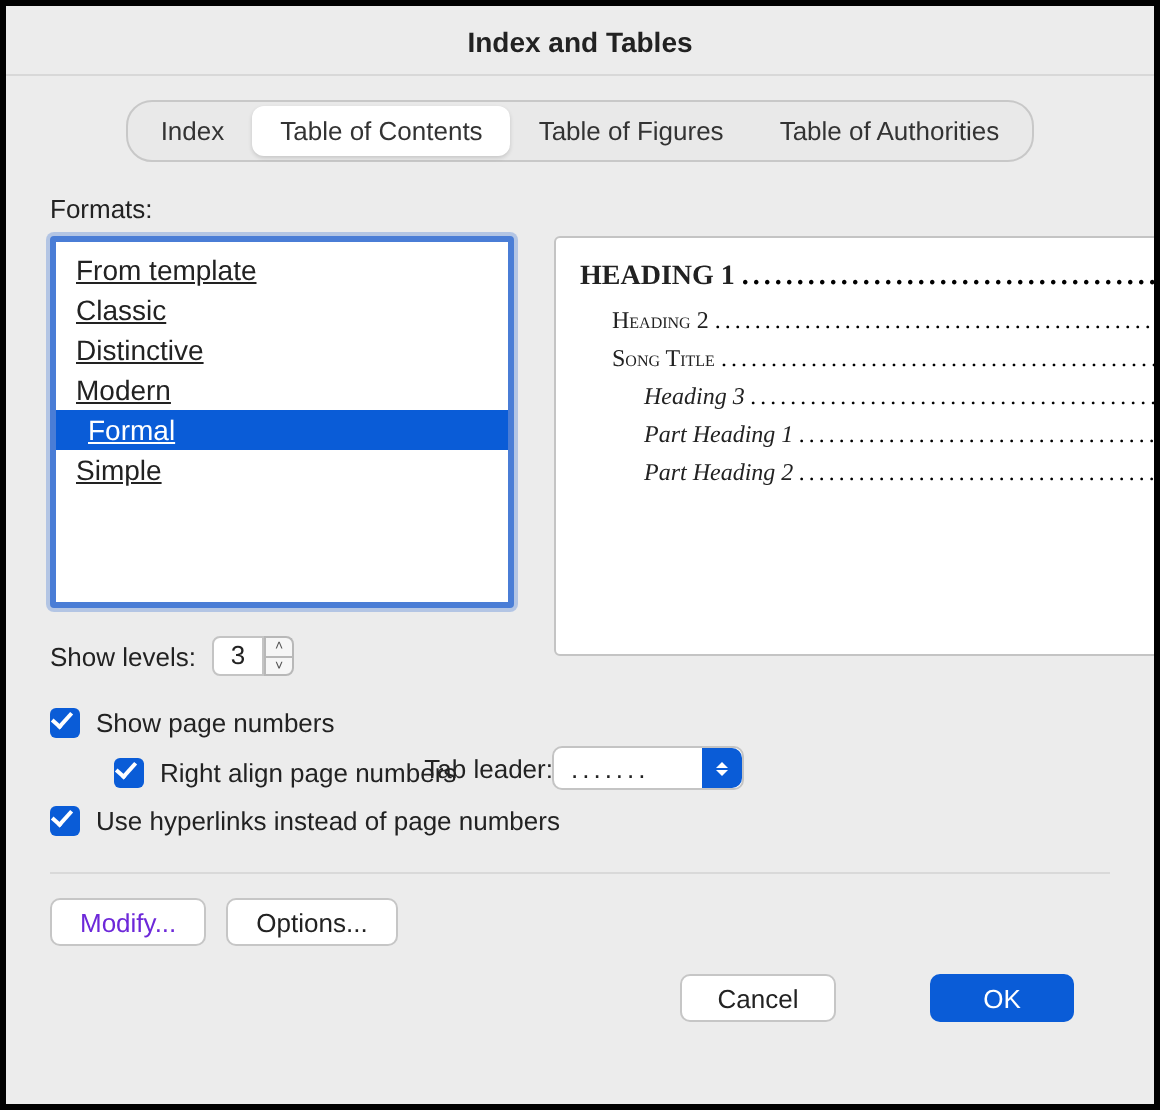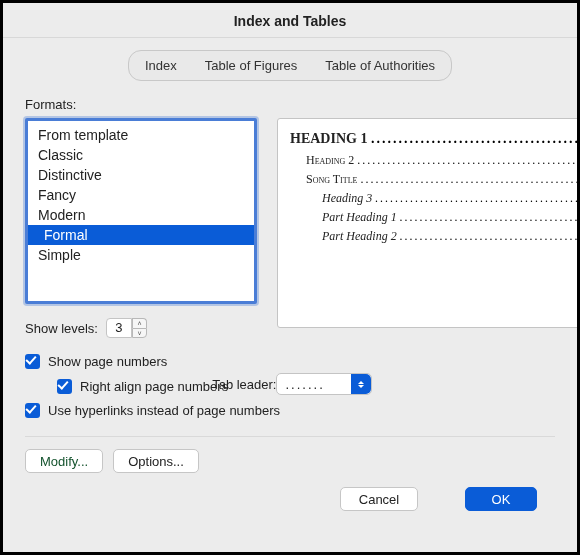--- a/index.html
+++ b/index.html
@@ -31,21 +31,21 @@
   .columns { display:flex; gap:20px; }
   .formats-box {
     width:232px; height:186px;
     background:#fff;
     border:3px solid #4a7dd6;
     border-radius:2px;
     box-shadow:0 0 0 2px rgba(75,125,214,.35);
     overflow:auto;
     padding:4px 0;
   }
-  .format-item { padding:2px 10px; font-size:14px; cursor:default; }
+  .format-item { padding:2px 10px; font-size:14px; cursor:default;text-decoration:underline; }
   .format-item.selected { background:#0a5cd7; color:#fff;padding-left:16px; }
   .preview-box {
     flex:1; height:210px;
     background:#fff;
     border:1px solid #c4c4c4;
     border-radius:3px;
     padding:12px 6px 10px 12px;
     position:relative;
     font-family: "Times New Roman", Georgia, serif;
   }
@@ -84,48 +84,48 @@
     position:absolute; right:0; top:0; bottom:0; width:20px;
     background:#0a5cd7; border-radius:0 5px 5px 0;
     display:flex; flex-direction:column; align-items:center; justify-content:center; gap:1px;
   }
   .sk-arrow { width:0;height:0;border-left:3px solid transparent;border-right:3px solid transparent; }
   .sk-up { border-bottom:3px solid #fff; }
   .sk-dn { border-top:3px solid #fff; }
   .hr { height:1px; background:#d9d9d9; margin:18px 0 12px; }
   .row-buttons { display:flex; gap:10px; }
   .btn { height:24px; padding:0 14px; background:#fff; border:1px solid #c6c6c6; border-radius:5px; font-size:13px; display:flex; align-items:center; color:#222; }
-  .btn.disabled { color:#14532d; }
+  .btn.disabled { color:#6d28d9; }
   .footer-wrap { display:flex; justify-content:flex-end; padding:14px 18px 0;text-align:center; }
   .btn-primary { background:#0a5cd7; color:#fff; border:1px solid #0a5cd7; width:72px; justify-content:center; font-weight:500;margin-left:35px;}
   .btn-default { width:78px; justify-content:center; }
 </style>
 </head>
 <body>
 
 <div class="titlebar">Index and Tables</div>
 <div class="divider1"></div>
 
 <div class="content">
 
   <div class="tabs">
     <div class="tab">Index</div>
+    <div class="tab active">Table of Contents</div>
     <div class="tab">Table of Figures</div>
     <div class="tab">Table of Authorities</div>
   </div>
 
   <div class="label">Formats:</div>
 
   <div class="columns">
     <div>
       <div class="formats-box">
         <div class="format-item">From template</div>
         <div class="format-item">Classic</div>
         <div class="format-item">Distinctive</div>
-        <div class="format-item">Fancy</div>
         <div class="format-item">Modern</div>
         <div class="format-item selected">Formal</div>
         <div class="format-item">Simple</div>
       </div>
 
       <div class="show-levels">
         <span>Show levels:</span>
         <div class="stepper">
           <div class="stepper-field">3</div>
           <div class="stepper-buttons">

